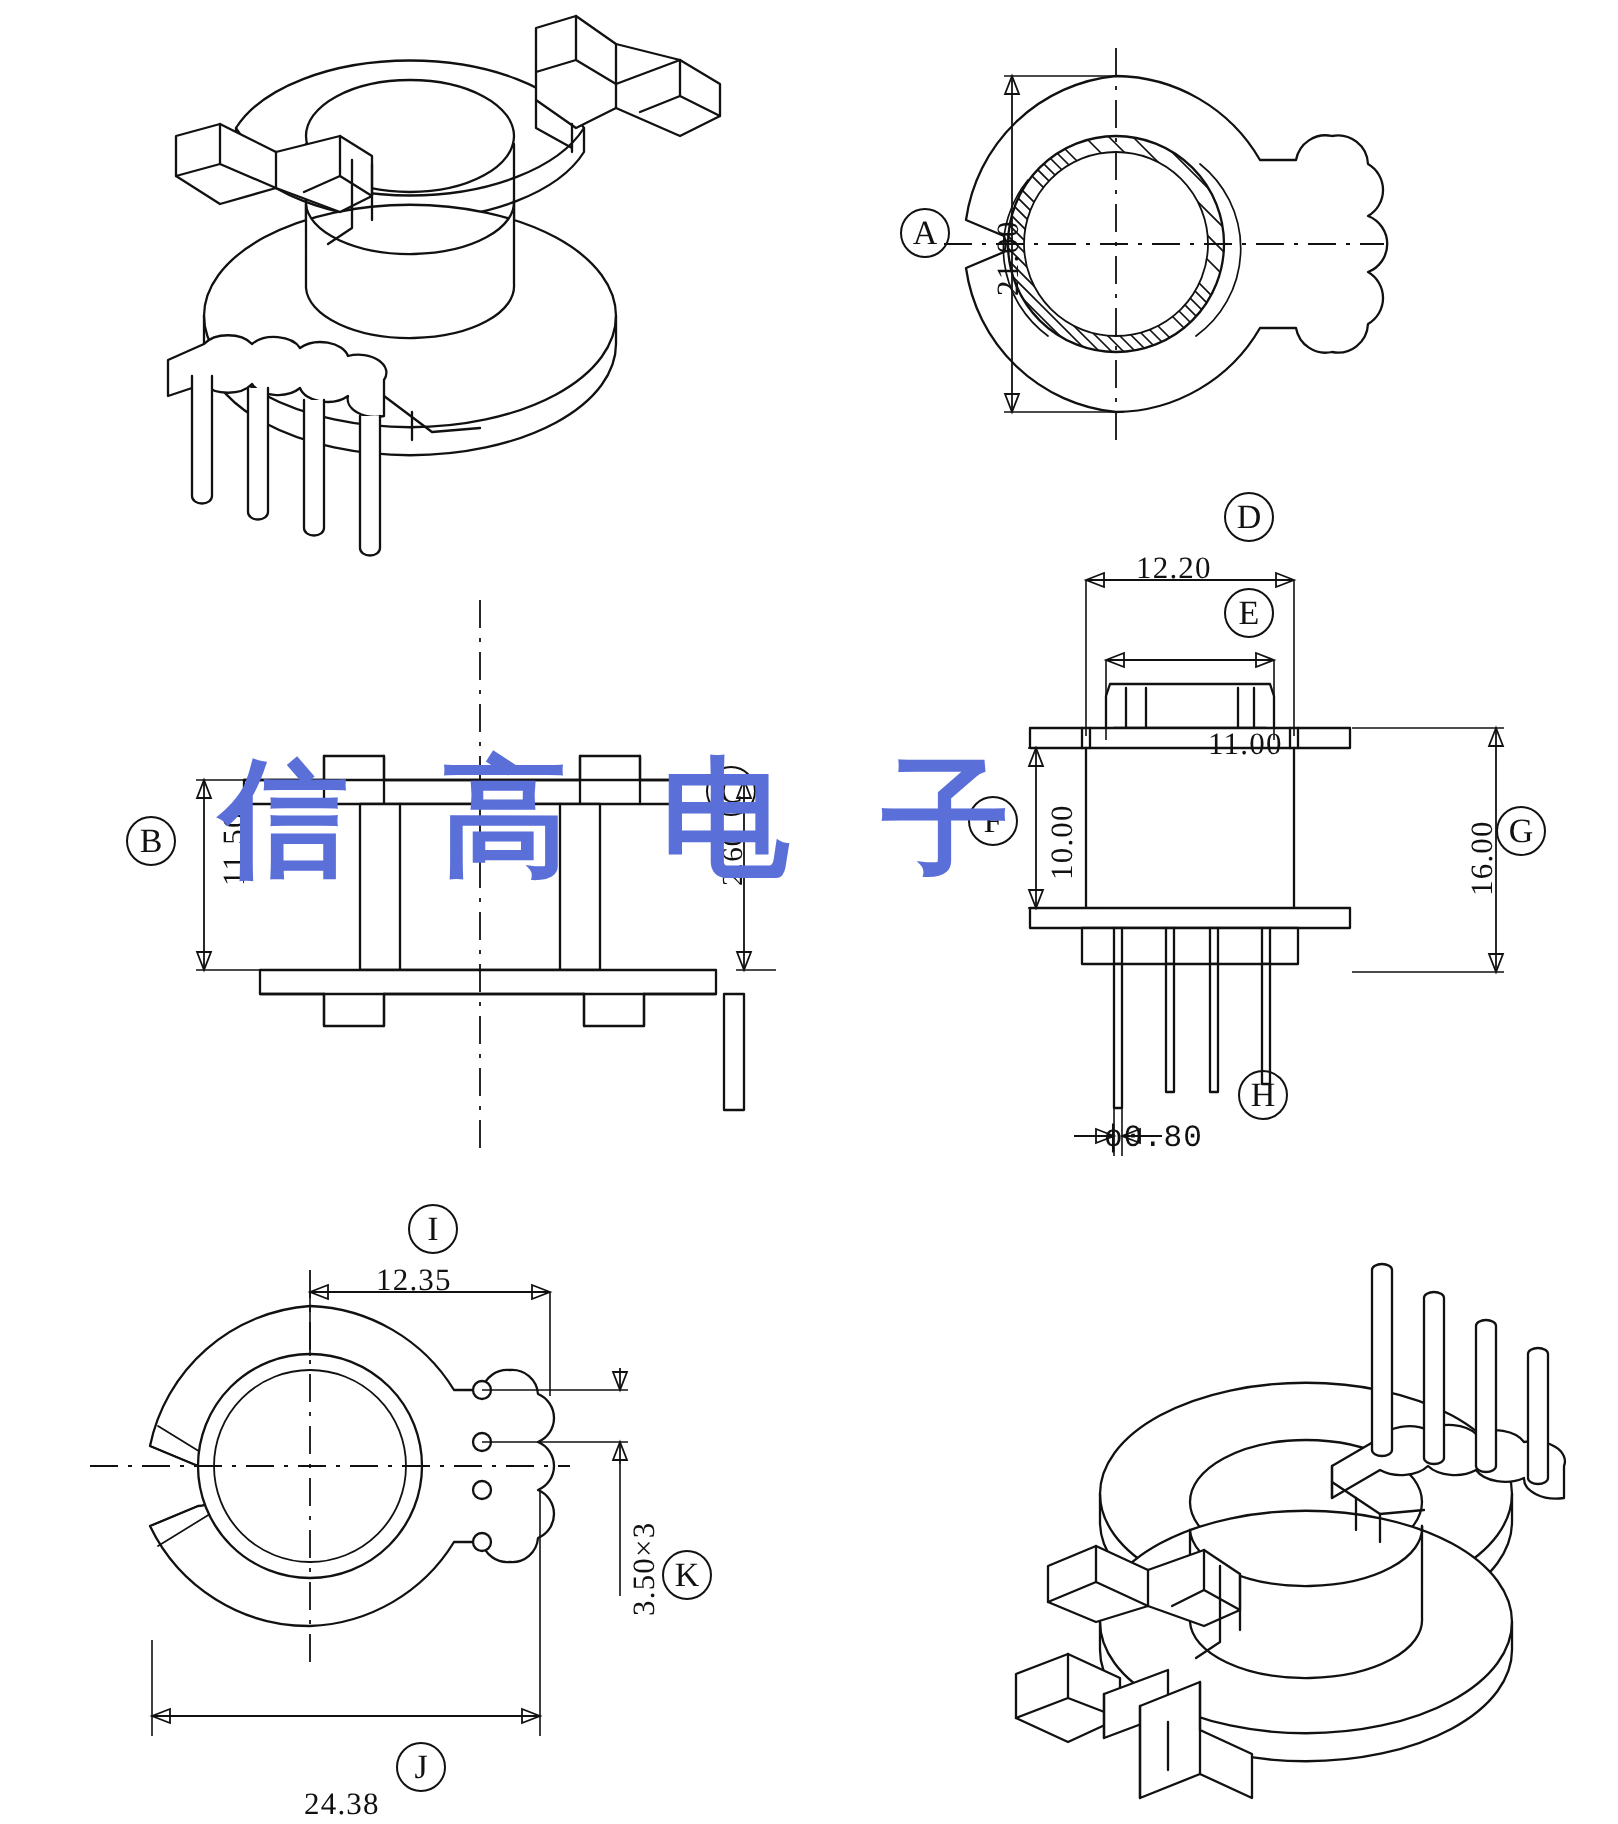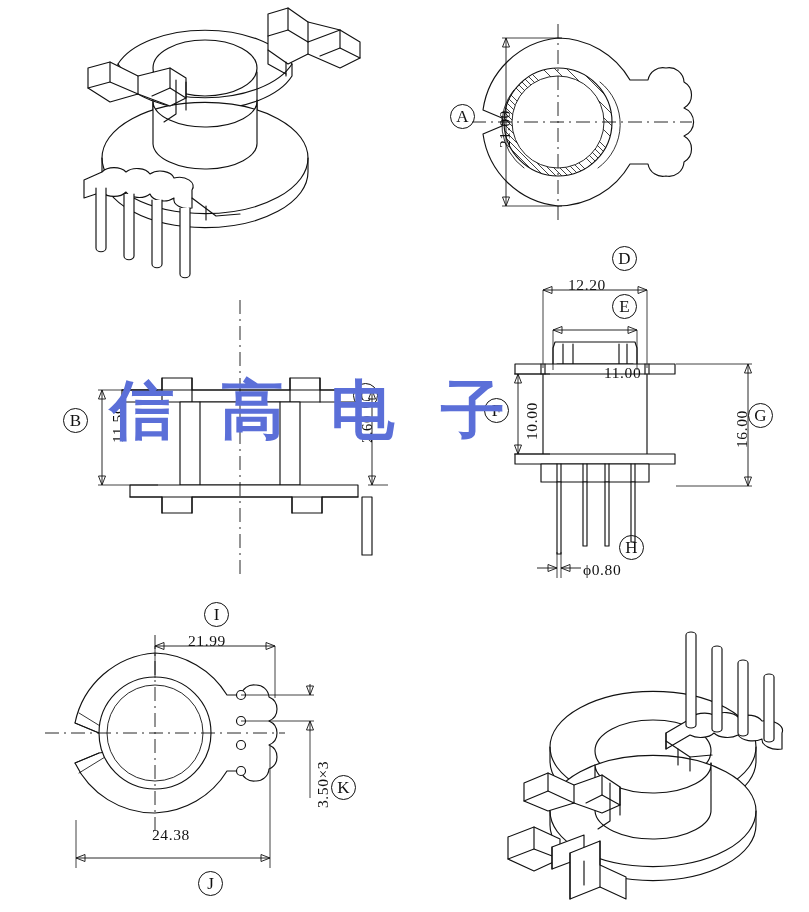--- a/index.html
+++ b/index.html
@@ -336,21 +336,21 @@
 
   <svg class="view" style="left:515px; top:490px;" width="160" height="100" viewBox="0 0 160 100">
     <path class="ext" d="M42 62 L42 88"></path>
     <path class="ext" d="M46 62 L46 88"></path>
     <path class="dim" d="M22 78 L42 78"></path>
     <path class="dim" d="M42 78 L33 74.5 L33 81.5 Z" fill="#111"></path>
     <path class="dim" d="M66 78 L46 78"></path>
     <path class="dim" d="M46 78 L55 74.5 L55 81.5 Z" fill="#111"></path>
   </svg>
   <div class="balloon" style="left:619px; top:535px;">H</div>
-  <div class="dimtext" style="left:583px; top:562px;">ϕ0.80</div>
+  <div class="dimtext" style="left:552px; top:562px;font-family:Liberation Mono, monospace;">ϕ0.80</div>
 
   <svg class="view" style="left:55px; top:645px;" width="280" height="200" viewBox="0 0 280 200">
 
     <path class="fillw" d="M100 8 A 88 88 0 0 1 172 50
          L186 50 A 13 13 0 0 1 200 40 A 13 13 0 0 1 214 52
          A 13 13 0 0 1 214 76 A 13 13 0 0 1 214 100 A 13 13 0 0 1 214 124
          A 13 13 0 0 1 200 136 A 13 13 0 0 1 186 126
          L172 126 A 88 88 0 0 1 100 168
          A 88 88 0 0 1 20 118
          L44 108 A 10 10 0 0 0 44 88 L20 78
@@ -374,30 +374,30 @@
   </svg>
 
   <svg class="view" style="left:120px; top:628px;" width="210" height="60" viewBox="0 0 210 60">
     <path class="ext" d="M35 18 L35 50"></path>
     <path class="ext" d="M155 18 L155 70"></path>
     <path class="dim" d="M35 18 L155 18"></path>
     <path class="dim" d="M35 18 L44 14.5 L44 21.5 Z" fill="#111"></path>
     <path class="dim" d="M155 18 L146 14.5 L146 21.5 Z" fill="#111"></path>
   </svg>
   <div class="balloon" style="left:204px; top:602px;">I</div>
-  <div class="dimtext" style="left:188px; top:633px;">21.99</div>
+  <div class="dimtext" style="left:188px; top:633px;">12.35</div>
 
   <svg class="view" style="left:55px; top:700px;" width="300" height="180" viewBox="0 0 300 180">
     <path class="ext" d="M21 120 L21 168"></path>
     <path class="ext" d="M215 46 L215 168"></path>
     <path class="dim" d="M21 158 L215 158"></path>
     <path class="dim" d="M21 158 L30 154.5 L30 161.5 Z" fill="#111"></path>
     <path class="dim" d="M215 158 L206 154.5 L206 161.5 Z" fill="#111"></path>
   </svg>
-  <div class="dimtext" style="left:152px; top:827px;">24.38</div>
+  <div class="dimtext" style="left:152px; top:895px;">24.38</div>
   <div class="balloon" style="left:198px; top:871px;">J</div>
 
   <svg class="view" style="left:230px; top:680px;" width="110" height="140" viewBox="0 0 110 140">
     <path class="ext" d="M11 15 L84 15"></path>
     <path class="ext" d="M11 41 L84 41"></path>
     <path class="dim" d="M80 4 L80 15"></path>
     <path class="dim" d="M80 15 L76.5 6 L83.5 6 Z" fill="#111"></path>
     <path class="dim" d="M80 52 L80 41"></path>
     <path class="dim" d="M80 41 L76.5 50 L83.5 50 Z" fill="#111"></path>
     <path class="ext" d="M80 52 L80 118"></path>

